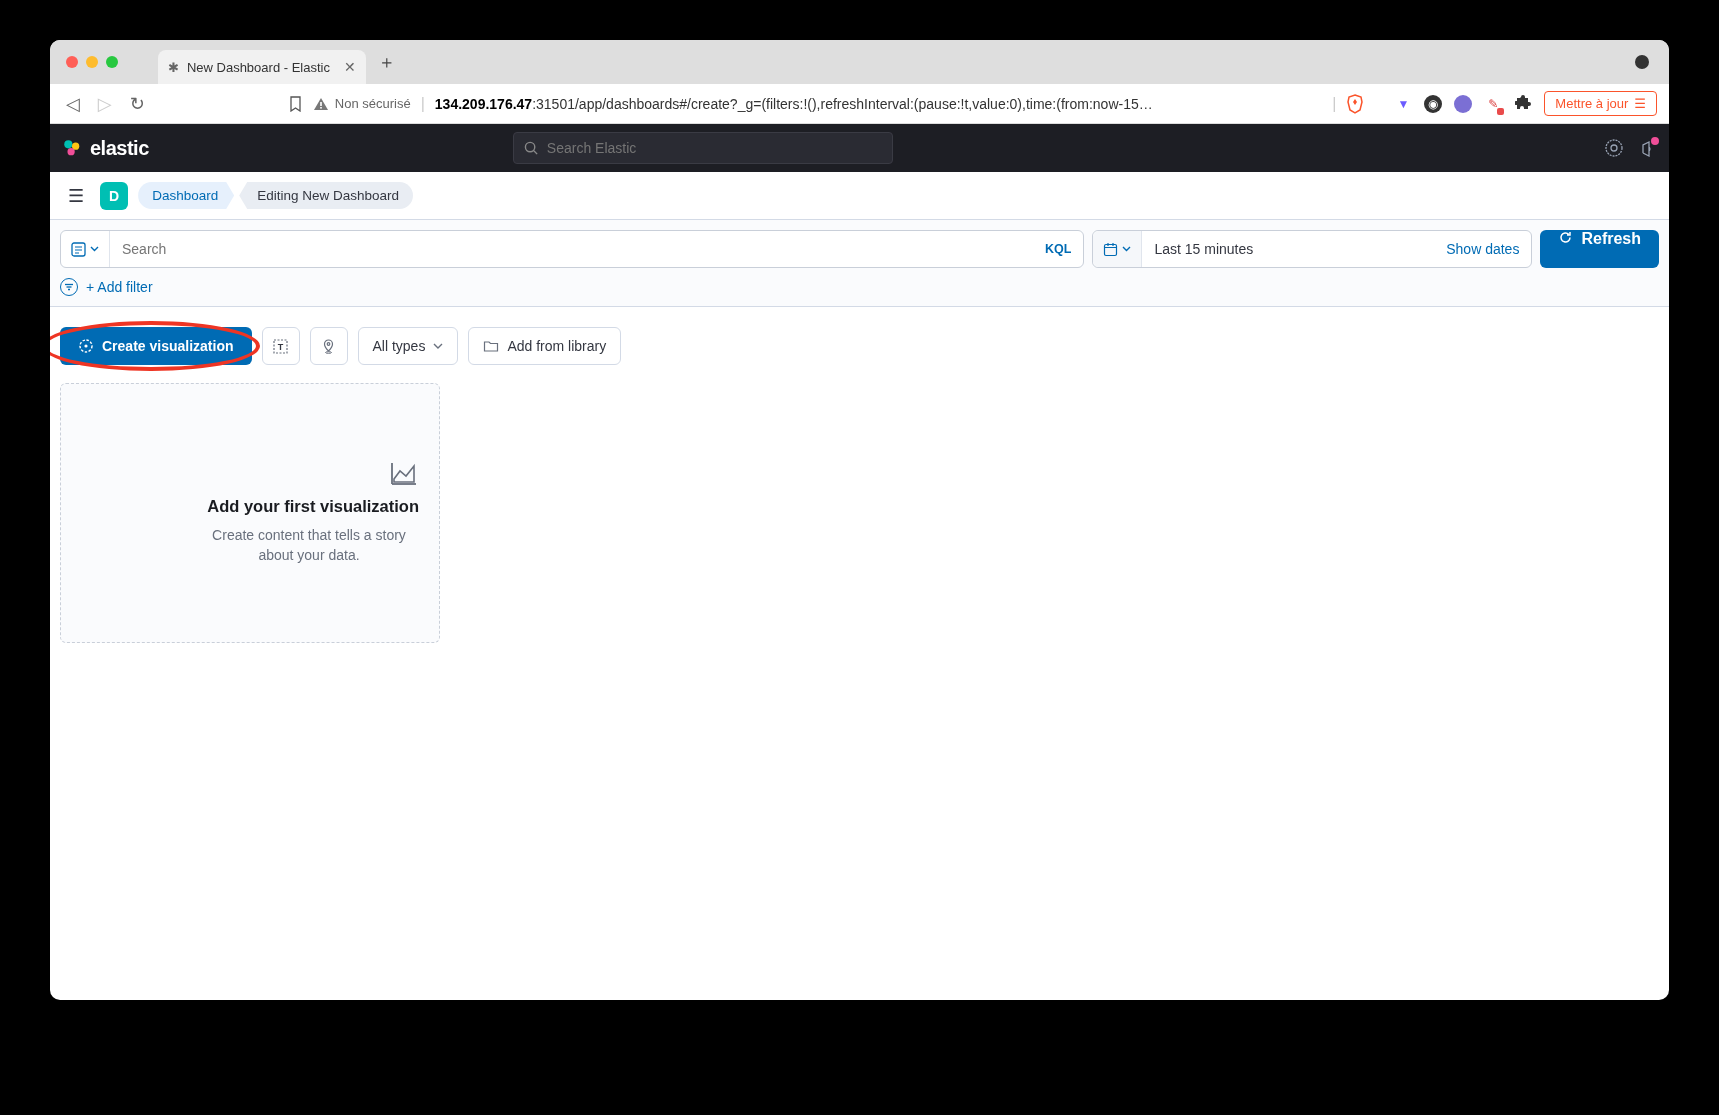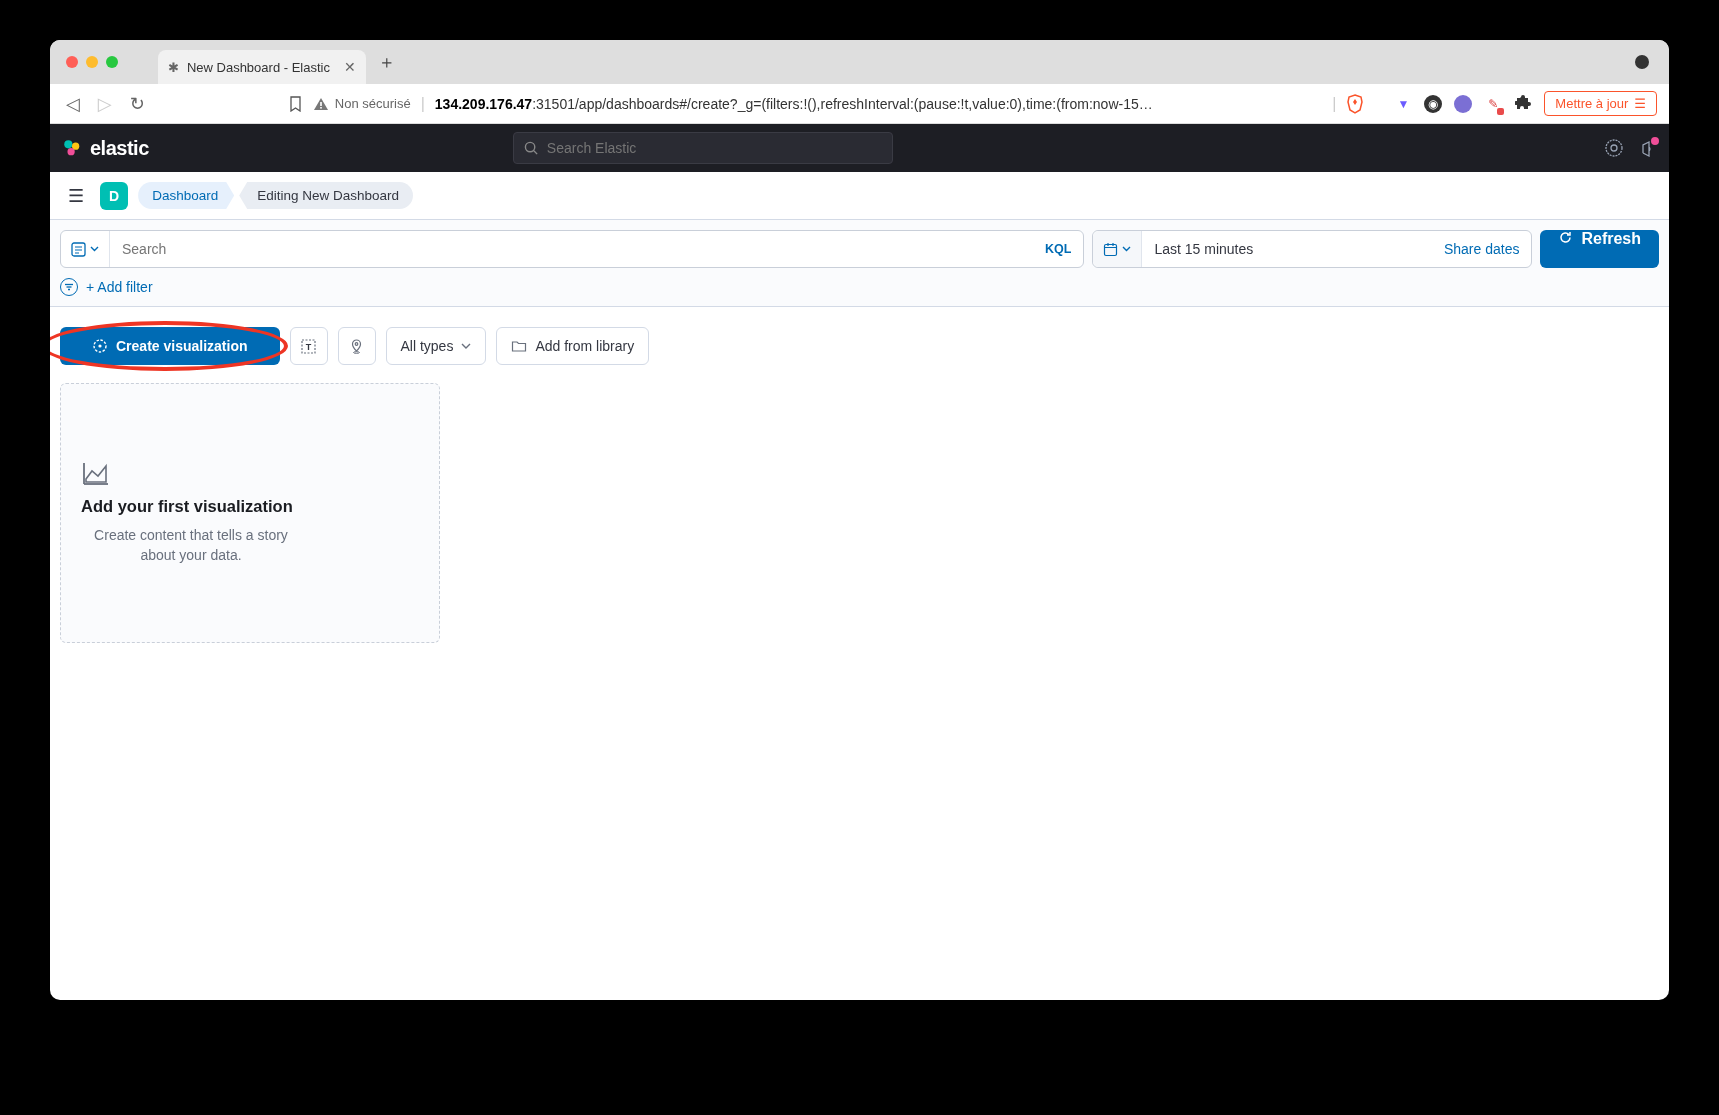--- a/index.html
+++ b/index.html
@@ -66,28 +66,28 @@
     .date-text { padding: 0 12px; font-size: 14px; color: #343741; flex: 1; }
     .show-dates { padding: 0 12px; color: #006bb4; font-size: 14px; cursor: pointer; }
     .refresh-btn { background: #006bb4; color: #fff; border: none; border-radius: 6px; height: 38px; padding: 0 18px; font-size: 16px; font-weight: 600; cursor: pointer; display: flex; align-items: flex-start; gap: 8px; }
     .filter-row { display: flex; align-items: center; gap: 8px; }
     .filter-icon { color: #006bb4; width: 18px; height: 18px; border: 1.5px solid #006bb4; border-radius: 50%; display: flex; align-items: center; justify-content: center; font-size: 9px; cursor: pointer; }
     .add-filter { color: #006bb4; font-size: 14px; font-weight: 500; cursor: pointer; }
     
     
     .toolbar { padding: 20px 10px 12px; display: flex; gap: 10px; align-items: center; }
     .create-viz-wrapper { position: relative; }
-    .create-viz-btn { background: #006bb4; color: #fff; border: none; border-radius: 6px; height: 38px; padding: 0 32px; font-size: 14px; font-weight: 600; cursor: pointer; display: flex; align-items: center; gap: 8px; }
+    .create-viz-btn { background: #006bb4; color: #fff; border: none; border-radius: 6px; height: 38px; padding: 0 18px; font-size: 14px; font-weight: 600; cursor: pointer; display: flex; align-items: center; gap: 8px; }
     .highlight-ring { position: absolute; top: -6px; left: -18px; right: -8px; bottom: -6px; border: 4px solid #ee3524; border-radius: 50%; pointer-events: none; }
     .tool-btn { background: #fff; border: 1px solid #d3dae6; border-radius: 6px; height: 38px; padding: 0 14px; font-size: 14px; color: #343741; cursor: pointer; display: flex; align-items: center; gap: 8px; }
     .tool-icon-btn { width: 38px; padding: 0; justify-content: center; }
     
     
     .panel-area { padding: 6px 10px; }
-    .placeholder-panel { width: 380px; height: 260px; border: 1px dashed #c9cfd9; border-radius: 6px; background: #fafbfd; display: flex; flex-direction: column; align-items: flex-start; justify-content: center; gap: 10px; padding: 20px; }
+    .placeholder-panel { width: 380px; height: 260px; border: 1px dashed #c9cfd9; border-radius: 6px; background: #fafbfd; display: flex; flex-direction: column; align-items: flex-end; justify-content: center; gap: 10px; padding: 20px; }
     .ph-icon { color: #69707d; }
     .ph-title { font-size: 16.5px; font-weight: 700; color: #1a1c21; }
     .ph-text { font-size: 14px; color: #69707d; text-align: center; line-height: 1.4; max-width: 220px; }
     
     svg { display: block; }
   </style>
 </head>
 <body>
 
 <div class="browser-window">
@@ -219,21 +219,21 @@
               <rect x="1.5" y="2.5" width="12" height="11" rx="1.5" fill="none" stroke="#006bb4" stroke-width="1.2"></rect>
               <line x1="1.5" y1="5.5" x2="13.5" y2="5.5" stroke="#006bb4" stroke-width="1.2"></line>
               <line x1="5" y1="1" x2="5" y2="4" stroke="#006bb4" stroke-width="1.2"></line>
               <line x1="10" y1="1" x2="10" y2="4" stroke="#006bb4" stroke-width="1.2"></line>
             </svg>
           <svg width="9" height="6" viewBox="0 0 9 6">
               <path d="M1 1 L4.5 4.5 L8 1" fill="none" stroke="#006bb4" stroke-width="1.4"></path>
             </svg>
         </div>
         <span class="date-text">Last 15 minutes</span>
-        <span class="show-dates">Share dates</span>
+        <span class="show-dates">Show dates</span>
       </div>
       <button class="refresh-btn">
         <svg width="15" height="15" viewBox="0 0 15 15">
             <path d="M12 7.5 a4.5 4.5 0 1 1 -1.3 -3.2 M12 2 v3 h-3" fill="none" stroke="#fff" stroke-width="1.5"></path>
           </svg>
         <span>Refresh</span>
       </button>
     </div>
     <div class="filter-row">
       <span class="filter-icon">

